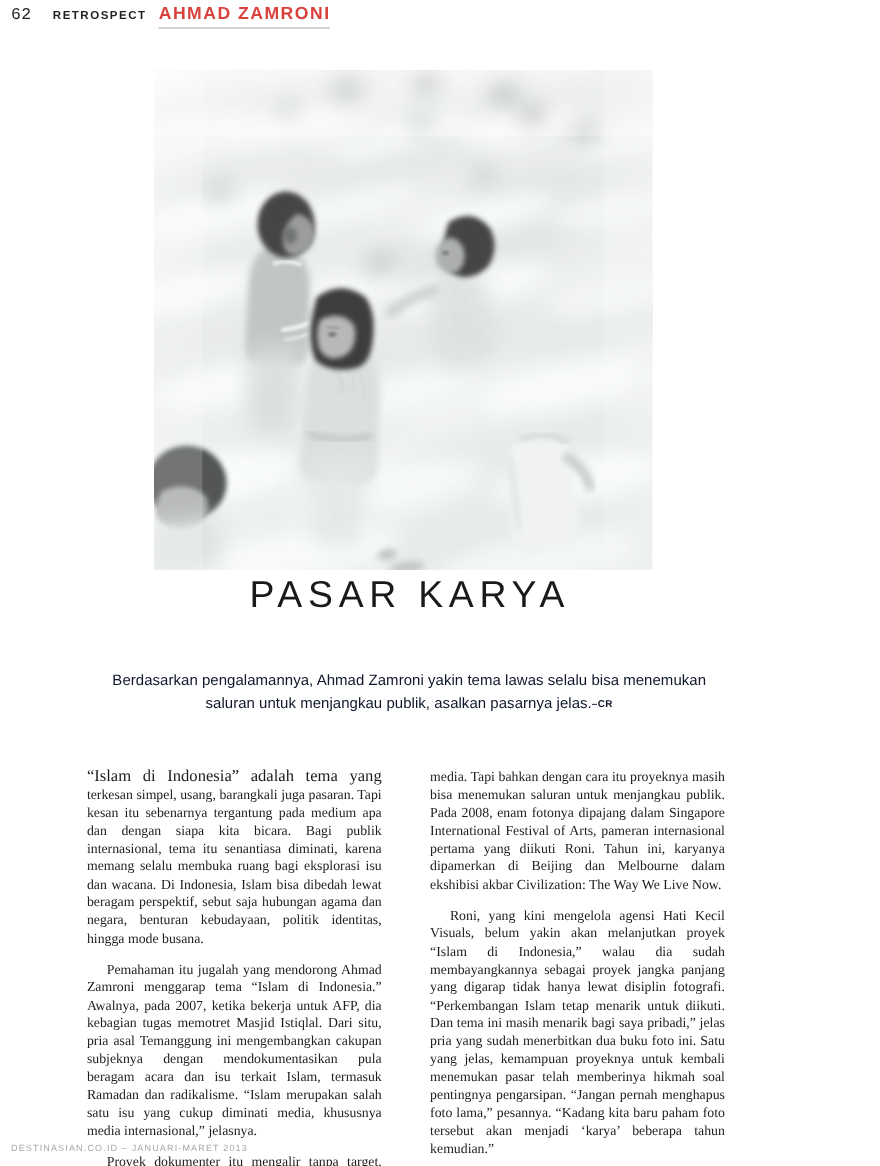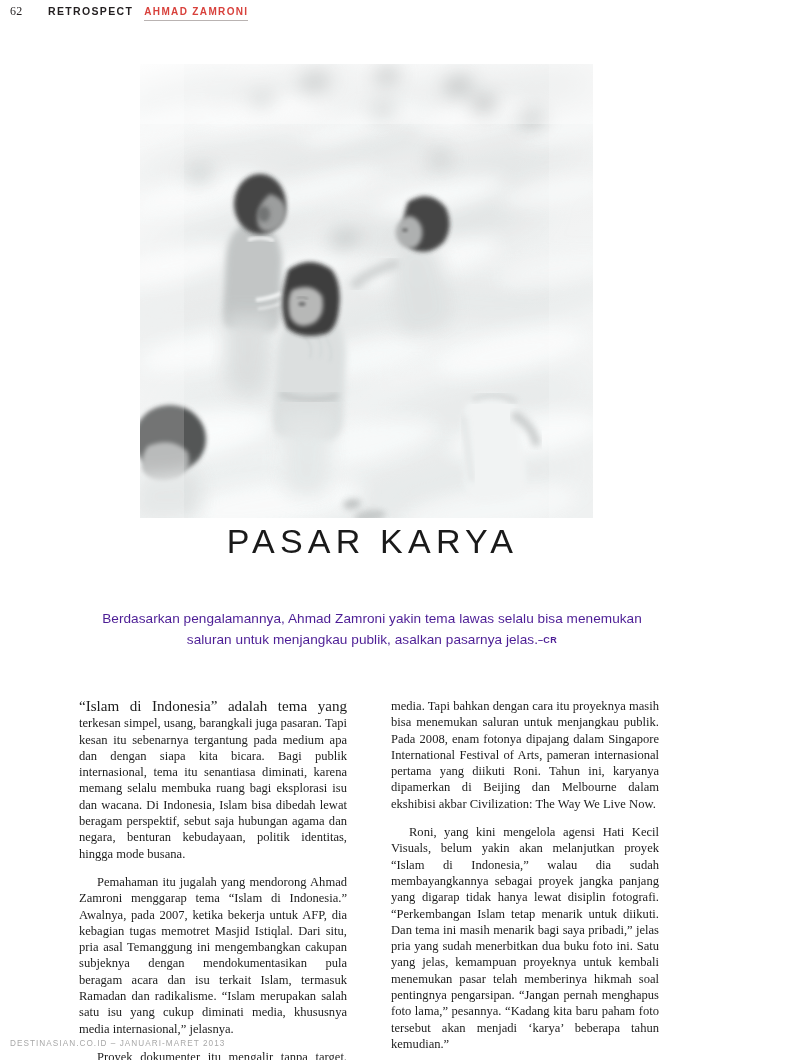--- a/index.html
+++ b/index.html
@@ -22,38 +22,38 @@
     position: absolute;
     top: 4px;
     left: 10px;
     width: 700px;
     height: 20px;
     display: flex;
     align-items: baseline;
     gap: 0;
   }
   .folio {
-    font-family: Liberation Serif, serif;
-    font-size: 12px;
+    font-family: Liberation Mono, monospace;
+    font-size: 15px;
     font-weight: 400;
     color: #231f20;
     letter-spacing: 0.3px;
     width: 38px;
   }
   .runhead-section {
     font-family: "Liberation Sans", sans-serif;
     font-size: 10.5px;
     font-weight: 700;
     color: #231f20;
     letter-spacing: 1.35px;
     margin-right: 11px;
   }
   .runhead-name {
     font-family: "Liberation Sans", sans-serif;
-    font-size: 10px;
+    font-size: 16px;
     font-weight: 700;
     color: #d8413c;
     letter-spacing: 1.35px;
     position: relative;
     padding-bottom: 3px;
   }
   .runhead-name::after {
     content: "";
     position: absolute;
     left: 0;
@@ -92,21 +92,21 @@
   .deck {
     position: absolute;
     left: 82px;
     top: 608px;
     width: 580px;
     text-align: center;
     font-family: "Liberation Sans", sans-serif;
     font-size: 13.6px;
     font-weight: 400;
     line-height: 21px;
-    color: #4c1d95;
+    color: #0f172a;
     letter-spacing: 0.05px;
   }
   .deck-credit {
     font-size: 9px;
     font-weight: 700;
     letter-spacing: 0.4px;
     vertical-align: 1px;
   }
 
   

